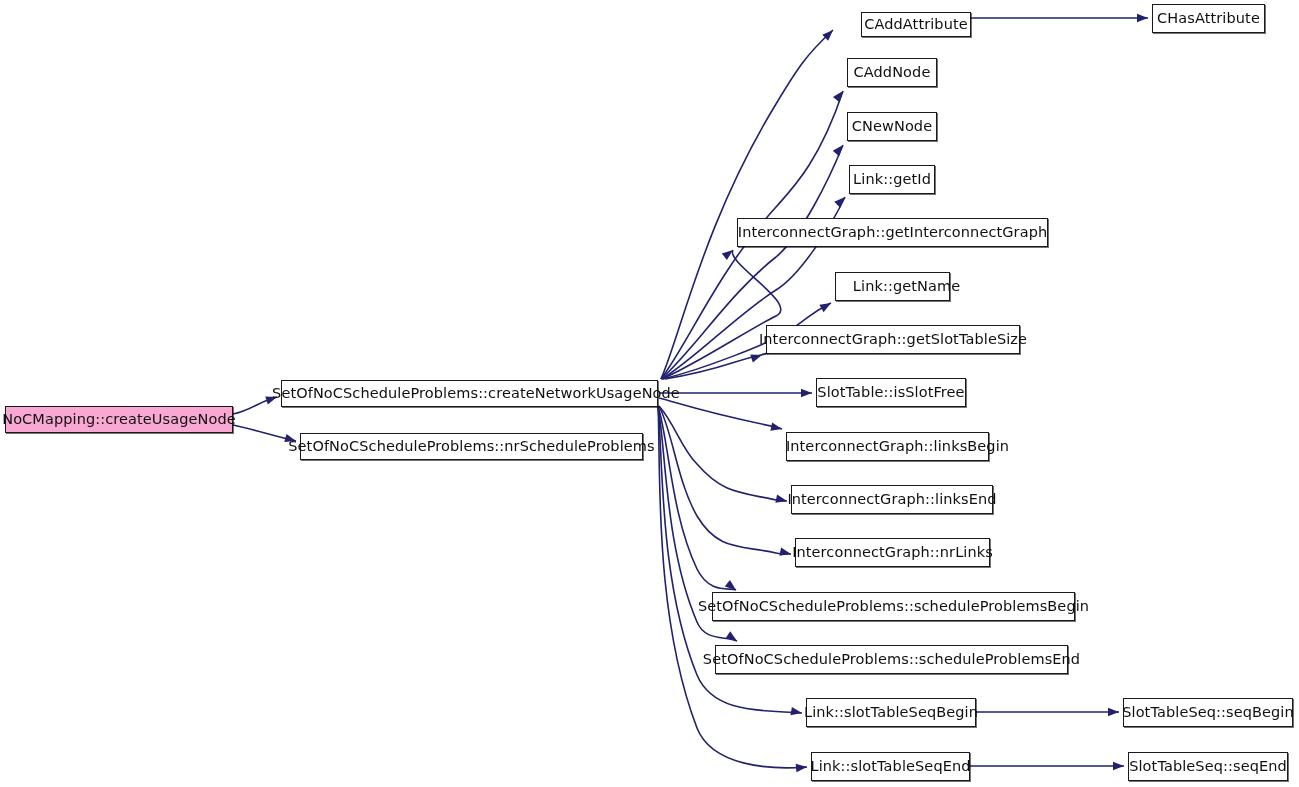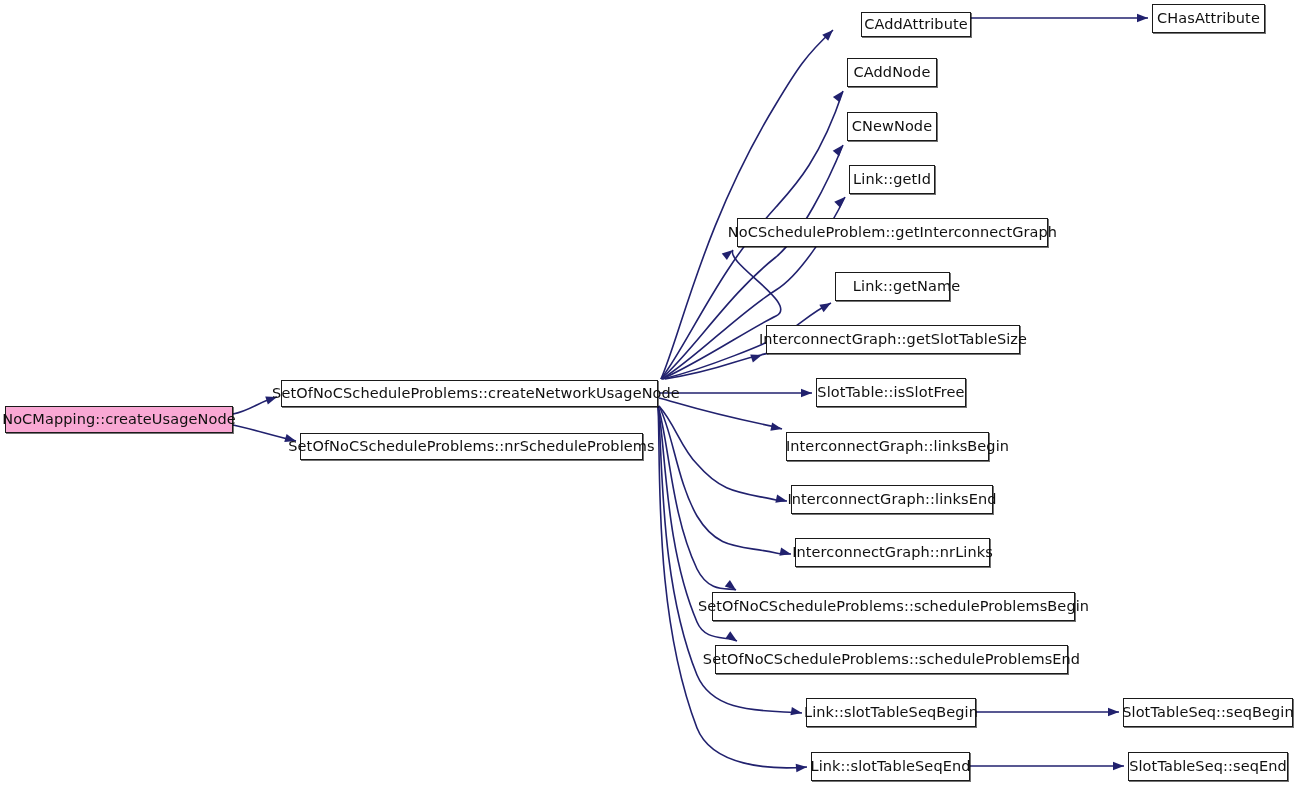--- a/index.html
+++ b/index.html
@@ -111,21 +111,21 @@
     <div class="node" style="left: 847px; top: 58px; width: 90px; height: 29px;">
       <span class="node-label">CAddNode</span>
     </div>
     <div class="node" style="left: 847px; top: 112px; width: 90px; height: 29px;">
       <span class="node-label">CNewNode</span>
     </div>
     <div class="node" style="left: 849px; top: 165px; width: 86px; height: 29px;">
       <span class="node-label">Link::getId</span>
     </div>
     <div class="node" style="left: 737px; top: 218px; width: 311px; height: 29px;">
-      <span class="node-label">NoCScheduleProblem::getInterconnectGraph</span>
+      <span class="node-label">InterconnectGraph::getInterconnectGraph</span>
     </div>
     <div class="node" style="left: 835px; top: 272px; width: 115px; height: 29px; padding-left: 28px;">
       <span class="node-label">Link::getName</span>
     </div>
     <div class="node" style="left: 766px; top: 325px; width: 254px; height: 29px;">
       <span class="node-label">InterconnectGraph::getSlotTableSize</span>
     </div>
     <div class="node" style="left: 816px; top: 378px; width: 150px; height: 29px;">
       <span class="node-label">SlotTable::isSlotFree</span>
     </div>

